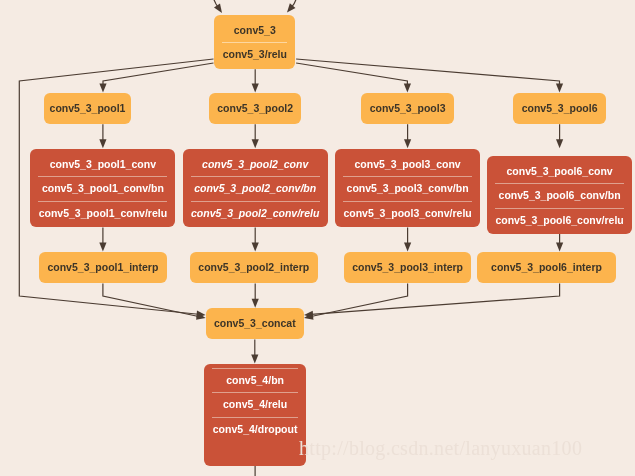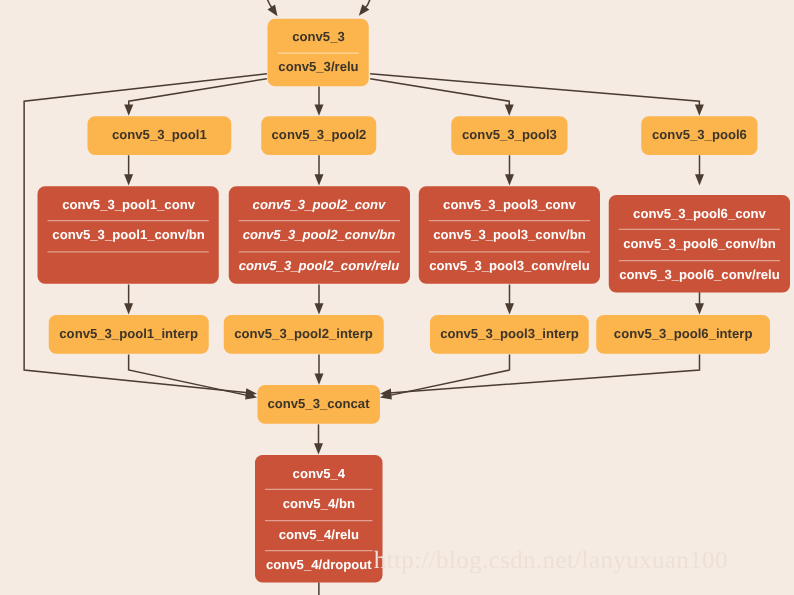--- a/index.html
+++ b/index.html
@@ -66,37 +66,38 @@
       <path d="M304,318 L312.0558850607881,312.60901531375106 L313.55149241384584,319.65196630360464 Z" fill="#4b3c32"></path>
       <path d="M304,315 L312.7083676973853,310.74273185632666 L313.24210636270897,317.9229214803643 Z" fill="#4b3c32"></path>
       <path d="M254.8,363.5 L251.20000000000002,354.5 L258.40000000000003,354.5 Z" fill="#4b3c32"></path>
     </svg>
   <div id="nodes">
       <div class="node orange" style="left: 214.348px; top: 14.8px; width: 80.9031px; height: 54.6px; padding-top: 3.8px;">
         <div class="row">conv5_3</div>
         <div class="sep"></div>
         <div class="row">conv5_3/relu</div>
       </div>
-      <div class="node orange" style="left: 70px; top: 93.2px; width: 115px; height: 31.1px; padding-top: 3.8px;">
+      <div class="node orange" style="left: 44px; top: 93.2px; width: 87px; height: 31.1px; padding-top: 3.8px;">
         <div class="row">conv5_3_pool1</div>
       </div>
       <div class="node orange" style="left: 208.912px; top: 93.2px; width: 92.575px; height: 31.1px; padding-top: 3.8px;">
         <div class="row">conv5_3_pool2</div>
       </div>
       <div class="node orange" style="left: 361.312px; top: 93.2px; width: 92.575px; height: 31.1px; padding-top: 3.8px;">
         <div class="row">conv5_3_pool3</div>
       </div>
       <div class="node orange" style="left: 513.312px; top: 93.2px; width: 92.575px; height: 31.1px; padding-top: 3.8px;">
         <div class="row">conv5_3_pool6</div>
       </div>
       <div class="node red" style="left: 30.3547px; top: 148.9px; width: 145.091px; height: 78.1px; padding-top: 3.8px;">
         <div class="row">conv5_3_pool1_conv</div>
         <div class="sep"></div>
         <div class="row">conv5_3_pool1_conv/bn</div>
         <div class="sep"></div>
+        <div class="row">conv5_3_pool1_conv/relu</div>
       </div>
       <div class="node red" style="left: 182.655px; top: 148.9px; width: 145.091px; height: 78.1px; padding-top: 3.8px; font-style: italic;">
         <div class="row">conv5_3_pool2_conv</div>
         <div class="sep"></div>
         <div class="row">conv5_3_pool2_conv/bn</div>
         <div class="sep"></div>
         <div class="row">conv5_3_pool2_conv/relu</div>
       </div>
       <div class="node red" style="left: 335.055px; top: 148.9px; width: 145.091px; height: 78.1px; padding-top: 3.8px;">
         <div class="row">conv5_3_pool3_conv</div>
@@ -108,34 +109,33 @@
       <div class="node red" style="left: 487.055px; top: 156px; width: 145.091px; height: 78.1px; padding-top: 3.8px;">
         <div class="row">conv5_3_pool6_conv</div>
         <div class="sep"></div>
         <div class="row">conv5_3_pool6_conv/bn</div>
         <div class="sep"></div>
         <div class="row">conv5_3_pool6_conv/relu</div>
       </div>
       <div class="node orange" style="left: 39.1125px; top: 252.2px; width: 127.575px; height: 31.1px; padding-top: 3.8px;">
         <div class="row">conv5_3_pool1_interp</div>
       </div>
-      <div class="node orange" style="left: 179px; top: 252.2px; width: 127.575px; height: 31.1px; padding-top: 3.8px;">
+      <div class="node orange" style="left: 190px; top: 252.2px; width: 127.575px; height: 31.1px; padding-top: 3.8px;">
         <div class="row">conv5_3_pool2_interp</div>
       </div>
       <div class="node orange" style="left: 343.812px; top: 252.2px; width: 127.575px; height: 31.1px; padding-top: 3.8px;">
         <div class="row">conv5_3_pool3_interp</div>
       </div>
       <div class="node orange" style="left: 477px; top: 252.2px; width: 139px; height: 31.1px; padding-top: 3.8px;">
         <div class="row">conv5_3_pool6_interp</div>
       </div>
       <div class="node orange" style="left: 205.591px; top: 308.4px; width: 98.4188px; height: 31.1px; padding-top: 3.8px;">
         <div class="row">conv5_3_concat</div>
       </div>
       <div class="node red" style="left: 204.445px; top: 364.2px; width: 101.309px; height: 101.6px; padding-top: 3.8px;">
-        <div class="row">conv5_4</div>
         <div class="sep"></div>
         <div class="row">conv5_4/bn</div>
         <div class="sep"></div>
         <div class="row">conv5_4/relu</div>
         <div class="sep"></div>
         <div class="row">conv5_4/dropout</div>
       </div>
     </div>
   <div id="watermark" style="left: 299px; top: 437px;">http://blog.csdn.net/lanyuxuan100</div>
 </div>

